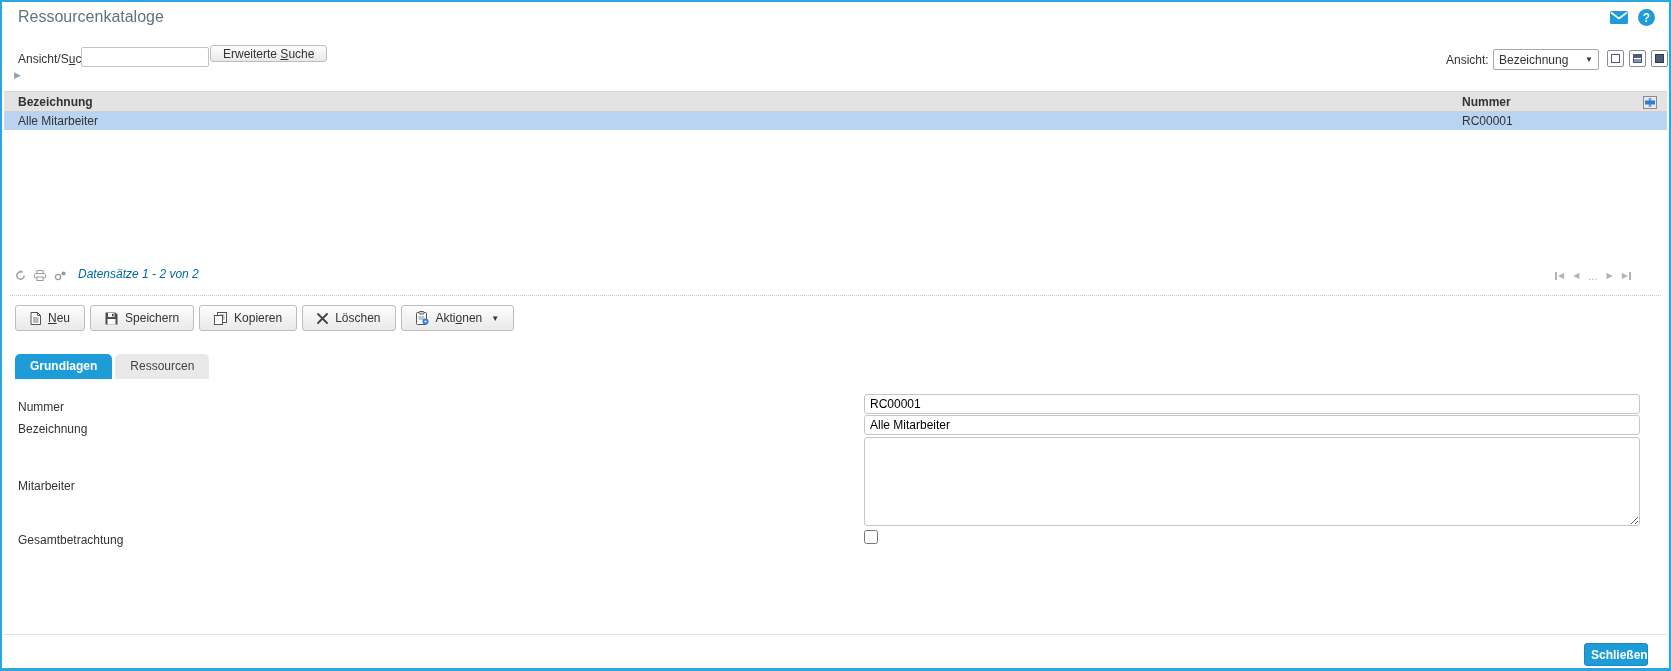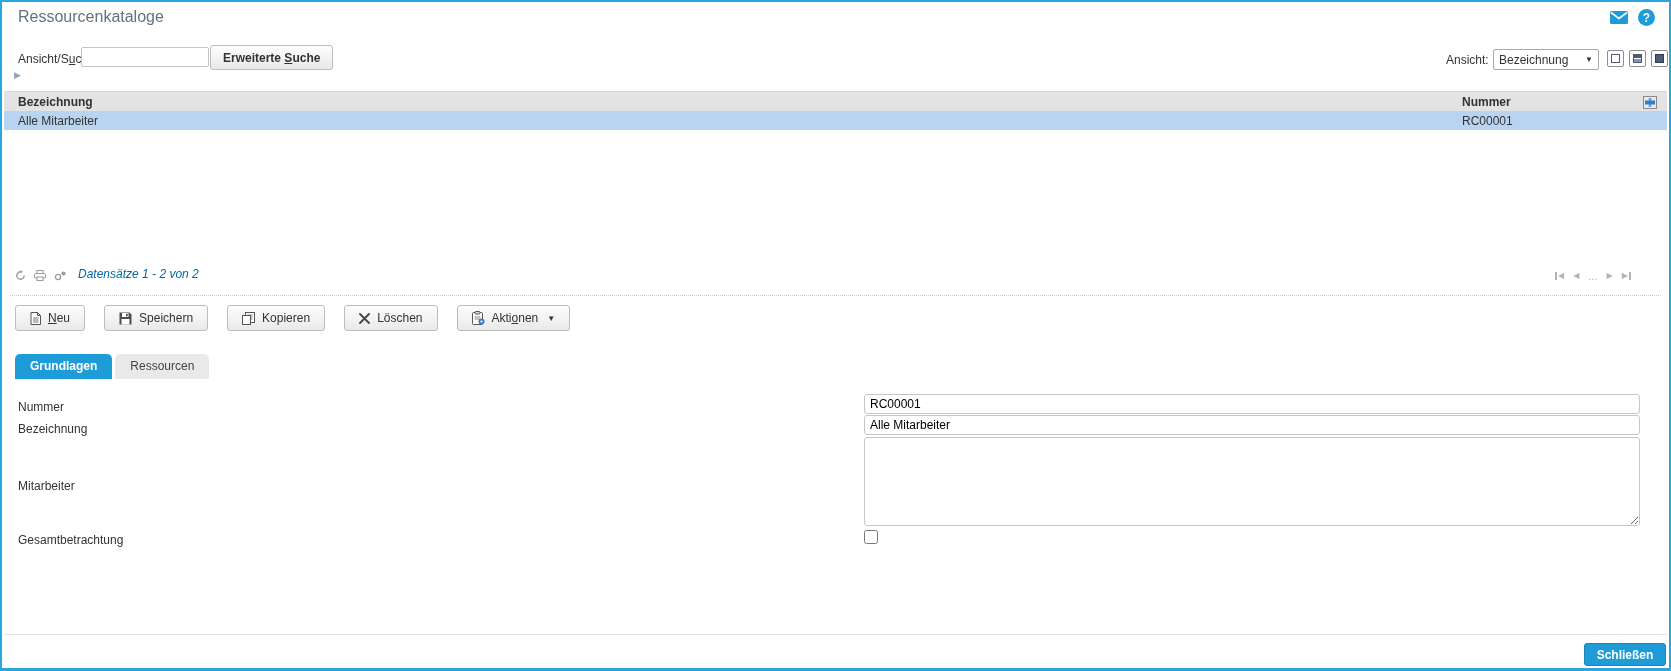--- a/index.html
+++ b/index.html
@@ -15,21 +15,21 @@
   .title-icons{position:absolute;right:14px;top:7px;display:flex;gap:10px;align-items:center;}
   .help{width:17px;height:17px;border-radius:50%;background:#1e9cd8;color:#fff;font-weight:bold;
         font-size:12px;display:flex;align-items:center;justify-content:center;cursor:pointer;}
   .mail{cursor:pointer;display:flex;align-items:center;}
   
   .flt-label{position:absolute;left:16px;top:50px;}
   .flt-input{position:absolute;left:79px;top:45px;width:128px;height:20px;border:1px solid #c3c3c3;
              border-radius:2px;padding:0 4px;font:inherit;}
   .btn{background:linear-gradient(#fdfdfd,#e9e9e9);border:1px solid #bdbdbd;border-radius:3px;
        color:#333;font:inherit;cursor:pointer;}
-  .adv{position:absolute;left:208px;top:43px;height:25px;padding:0 12px;font-weight:bold;}
+  .adv{position:absolute;left:208px;top:43px;height:17px;padding:0 12px;}
   .view-label{position:absolute;left:1444px;top:51px;}
   .view-select{position:absolute;left:1491px;top:47px;width:106px;height:21px;border:1px solid #a9a9a9;
                border-radius:2px;background:#fff;display:flex;align-items:center;justify-content:space-between;
                padding:0 5px;cursor:pointer;}
   .view-select .caret{font-size:8px;color:#333;}
   .vbtn{position:absolute;top:48px;width:17px;height:17px;border:1px solid #8e8e8e;border-radius:2px;
         background:#fff;display:flex;align-items:center;justify-content:center;cursor:pointer;}
   .vb1{left:1605px;} .vb2{left:1627px;} .vb3{left:1649px;}
   .vi{display:block;width:9px;height:9px;border:1.5px solid #4e5d75;}
   .vi2{border:1px solid #4e5d75;background:linear-gradient(#4e5d75 0 45%,#fff 45% 55%,#8496b3 55% 100%);}
@@ -50,39 +50,39 @@
   .status-icons{position:absolute;left:13px;top:268px;display:flex;gap:8px;align-items:center;}
   .status-icons span{cursor:pointer;display:flex;}
   .records{position:absolute;left:76px;top:265px;font-style:italic;color:#0369a1;}
   .pager{position:absolute;left:1553px;top:269px;display:flex;gap:9px;align-items:center;color:#b3b3b3;}
   .pg{display:flex;align-items:center;gap:1px;cursor:pointer;}
   .pg .tri{font-style:normal;font-size:8px;line-height:10px;}
   .pg .bar{width:2px;height:8px;background:#b3b3b3;}
   .ell{font-size:11px;line-height:10px;cursor:default;}
   .dots{position:absolute;left:8px;right:8px;top:293px;border-top:1px dotted #c9c9c9;}
   
-  .toolbar{position:absolute;left:13px;top:303px;display:flex;gap:19px;}
+  .toolbar{position:absolute;left:13px;top:303px;display:flex;gap:5px;}
   .toolbar button{display:flex;align-items:center;gap:7px;height:26px;padding:0 14px;}
   .toolbar .ic{display:flex;}
   .drop{font-size:8px;margin-left:2px;}
   
   .tabs{position:absolute;left:13px;top:352px;display:flex;gap:3px;justify-content:space-between;}
   .tab{height:25px;line-height:25px;padding:0 15px;background:#e9e9e9;color:#444;
        border-radius:5px 5px 0 0;cursor:pointer;}
   .tab.active{background:#1e9cd8;color:#fff;font-weight:bold;}
   
   .f-label{position:absolute;left:16px;}
   .f-input{position:absolute;left:862px;width:776px;height:20px;border:1px solid #c6c6c6;
            border-radius:3px;padding:0 5px;font:inherit;}
   .f-area{position:absolute;left:862px;top:435px;width:776px;height:89px;border:1px solid #c6c6c6;
           border-radius:3px;padding:3px 5px;font:inherit;resize:both;}
   .f-check{position:absolute;left:862px;top:528px;width:14px;height:14px;margin:0;}
   
   .footer-line{position:absolute;left:2px;right:2px;top:632px;border-top:1px solid #e2e2e2;}
-  .close-btn{position:absolute;left:1582px;top:641px;width:82px;height:23px;background:#1e9cd8;
+  .close-btn{position:absolute;left:1582px;top:641px;width:64px;height:23px;background:#1e9cd8;
              border:1px solid #1787bd;border-radius:3px;color:#fff;font-weight:bold;font:inherit;
              font-weight:bold;cursor:pointer;}
 </style>
 </head>
 <body>
 
 <div class="page">
 
   <div class="title">Ressourcenkataloge</div>
   <div class="title-icons">

